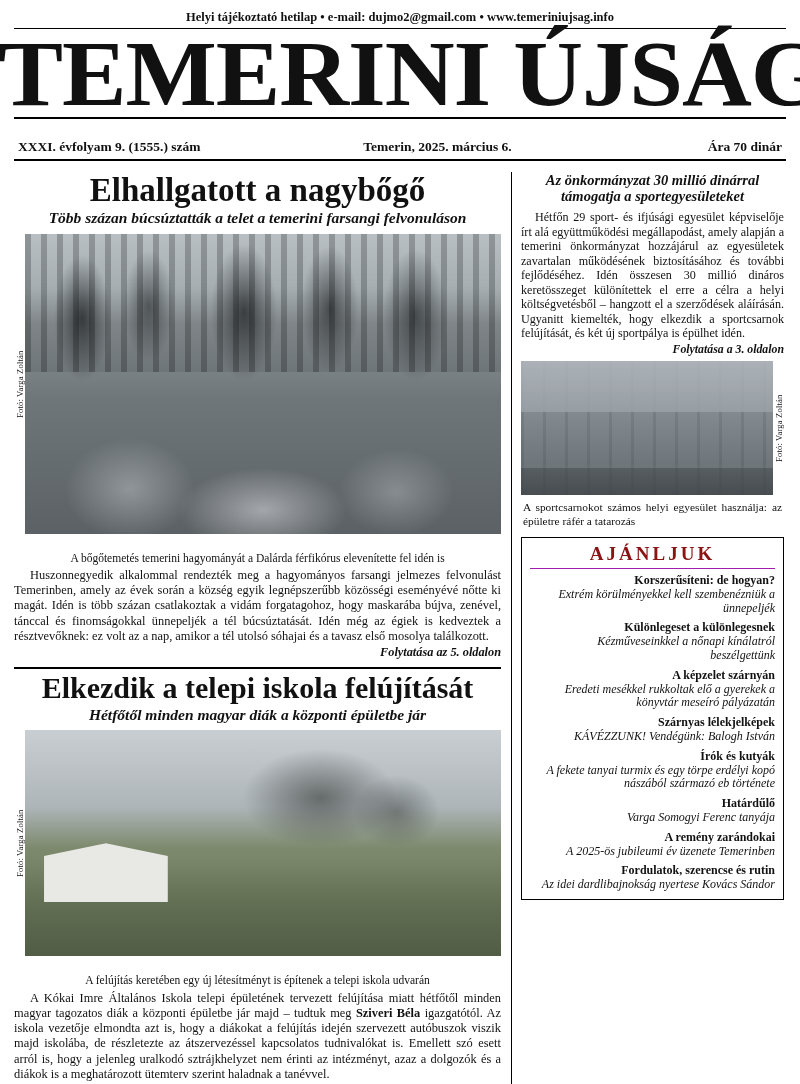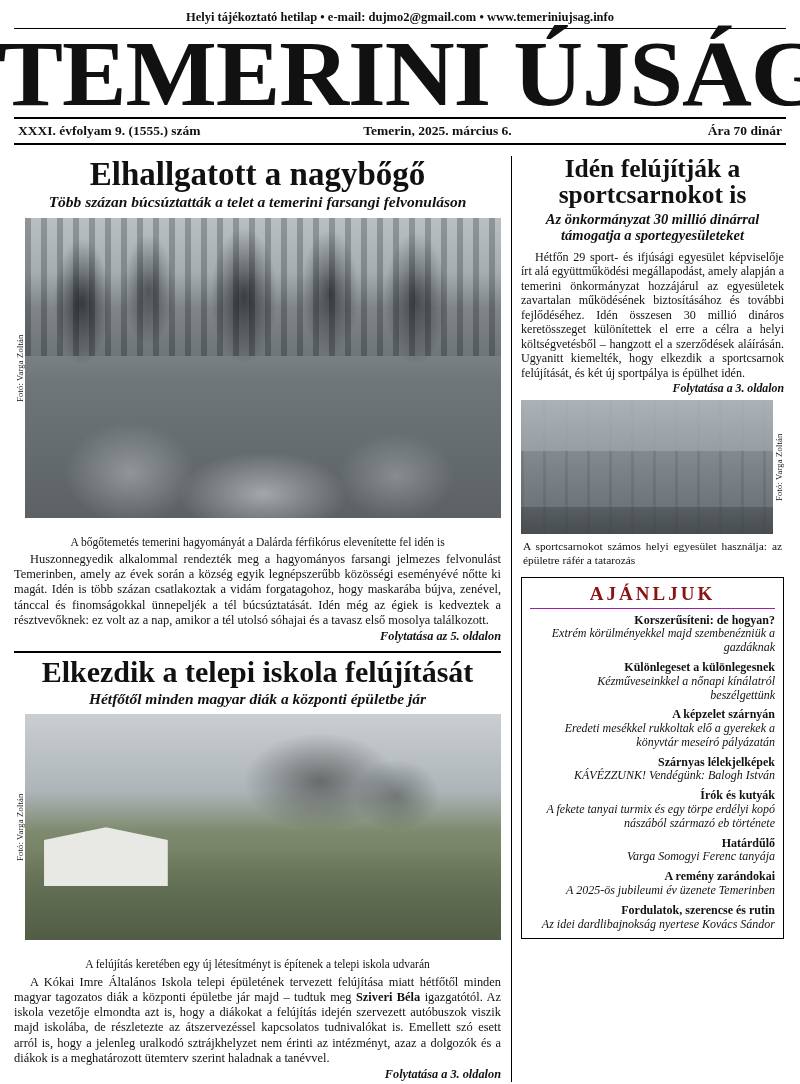--- a/index.html
+++ b/index.html
@@ -44,21 +44,21 @@
     white-space: nowrap;
     display: block;
     transform: scaleX(1.04);
   }
   .issue-bar {
     display: flex;
     align-items: center;
     justify-content: space-between;
     font-size: 13.5px;
     font-weight: bold;
-    padding: 4px 4px 4px 4px;
+    padding: 20px 4px 4px 4px;
   }
   .issue-bar .mid { flex: 1; text-align: center; }
   .issue-bar .left { width: 235px; text-align: left; }
   .issue-bar .right { width: 160px; text-align: right; }
 
   
   .content {
     display: flex;
     gap: 0;
     margin-top: 11px;
@@ -296,38 +296,37 @@
 
       <p class="body"><span>A Kókai Imre Általános Iskola telepi épületének tervezett felújítása miatt hétfőtől minden magyar tagozatos diák a központi épületbe jár majd – tudtuk meg </span><span class="bold-name">Sziveri Béla</span><span> igazgatótól. Az iskola vezetője elmondta azt is, hogy a diákokat a felújítás idején szervezett autóbuszok viszik majd iskolába, de részletezte az átszervezéssel kapcsolatos tudnivalókat is. Emellett szó esett arról is, hogy a jelenleg uralkodó sztrájkhelyzet nem érinti az intézményt, azaz a dolgozók és a diákok is a meghatározott ütemterv szerint haladnak a tanévvel.</span></p>
       <p class="cont">Folytatása a 3. oldalon</p>
 
     </div>
 
     <div class="vdivide"></div>
 
     <div class="col-right">
 
-      <h1 class="right-lead">Idén felújítják a sportcsarnokot is</h1>
       <h2 class="right-sub">Az önkormányzat 30 millió dinárral támogatja a sportegyesületeket</h2>
 
       <p class="right-body">Hétfőn 29 sport- és ifjúsági egyesület képviselője írt alá együttműködési megállapodást, amely alapján a temerini önkormányzat hozzájárul az egyesületek zavartalan működésének biztosításához és további fejlődéséhez. Idén összesen 30 millió dináros keretösszeget különítettek el erre a célra a helyi költségvetésből – hangzott el a szerződések aláírásán. Ugyanitt kiemelték, hogy elkezdik a sportcsarnok felújítását, és két új sportpálya is épülhet idén.</p>
       <p class="cont" style="font-size:11.8px;">Folytatása a 3. oldalon</p>
 
       <div class="photo-wrap" style="margin-top:4px;">
         <div class="photo ph3"></div>
         <div class="credit" style="order:2;">Fotó: Varga Zoltán</div>
       </div>
       <div class="caption" style="text-align:justify;font-size:11.4px;padding:5px 2px 0 2px;">A sportcsarnokot számos helyi egyesület használja: az épületre ráfér a tatarozás</div>
 
       <div class="ajanljuk">
         <div class="hdr" style="color: rgb(138, 20, 20);">AJÁNLJUK</div>
 
         <div class="aj-item">
           <div class="t">Korszerűsíteni: de hogyan?</div>
-          <div class="d">Extrém körülményekkel majd szembenézniük a gazdáknak</div>
+          <div class="d">Extrém körülményekkel kell szembenézniük a ünnepeljék</div>
         </div>
         <div class="aj-item">
           <div class="t">Különlegeset a különlegesnek</div>
           <div class="d">Kézműveseinkkel a nőnapi kínálatról beszélgettünk</div>
         </div>
         <div class="aj-item">
           <div class="t">A képzelet szárnyán</div>
           <div class="d">Eredeti mesékkel rukkoltak elő a gyerekek a könyvtár meseíró pályázatán</div>
         </div>
         <div class="aj-item">

